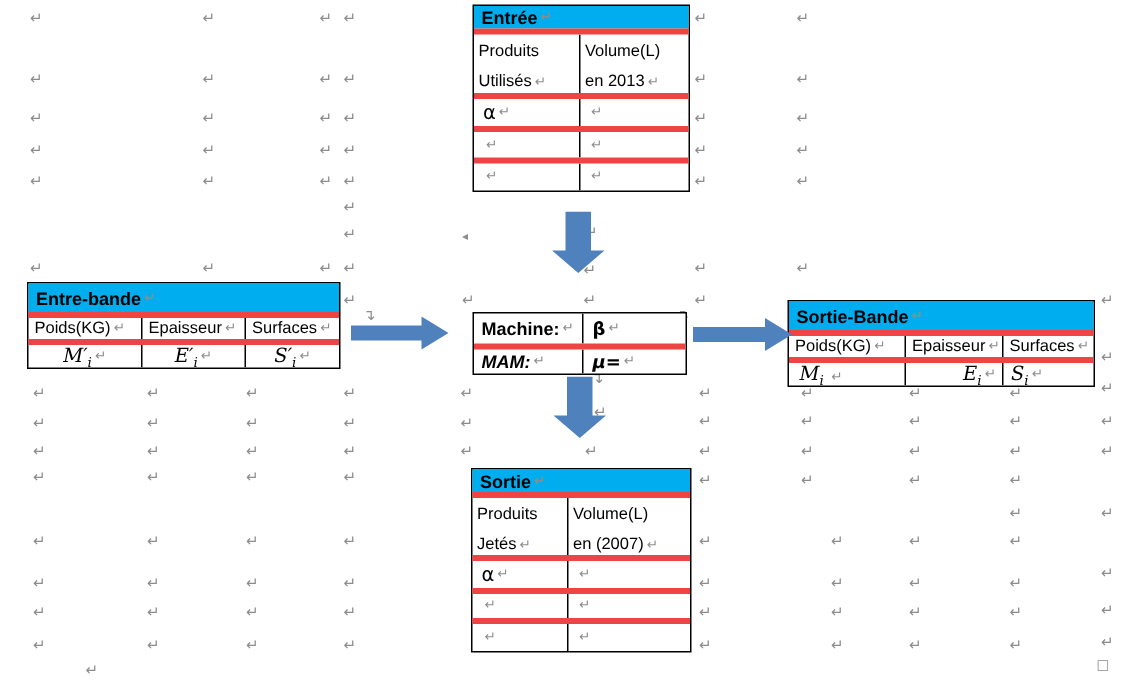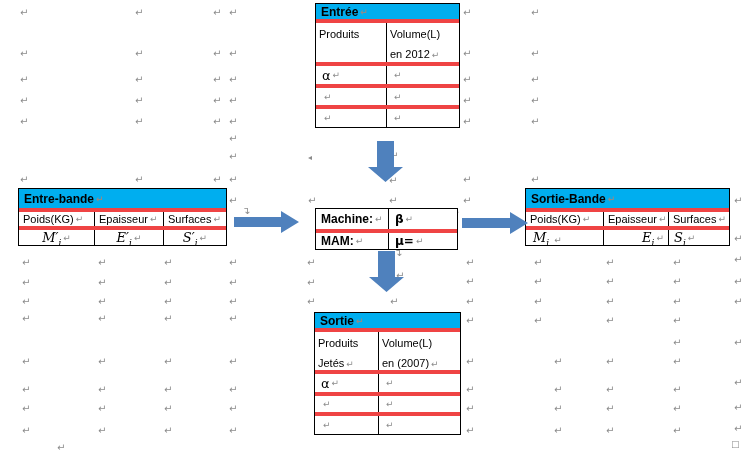--- a/index.html
+++ b/index.html
@@ -166,24 +166,25 @@
     </div>
 
   <div class="tbl" style="left:315px;top:3px;width:145px;height:125px;">
     <div class="row first title-row" style="height: 15px; background: rgb(0, 174, 239);">
       <span>Entrée</span>
         <span class="cmk" style="color: rgb(140, 140, 140);">↵</span>
     </div>
     <div class="row" style="height:43px;">
       <div class="cell first two-line" style="width:70px;">
         <div>Produits</div>
+        <div><span>Utilisés</span><span class="cmk" style="color: rgb(140, 140, 140);">↵</span></div>
       </div>
       <div class="cell two-line" style="flex:1;">
         <div>Volume(L)</div>
-        <div><span>en 2012</span><span class="cmk" style="color: rgb(140, 140, 140);">↵</span></div>
+        <div><span>en 2013</span><span class="cmk" style="color: rgb(140, 140, 140);">↵</span></div>
       </div>
     </div>
     <div class="row" style="height:22px;">
       <div class="cell first vc" style="width:70px;padding-left:6px;">
         <span class="alpha">α</span>
           <span class="cmk" style="color: rgb(140, 140, 140);">↵</span>
       </div>
       <div class="cell vc" style="flex:1;padding-left:5px;">
         <span class="cmk" style="color: rgb(140, 140, 140);">↵</span>
       </div>
@@ -245,33 +246,33 @@
     <div class="row first" style="height:20px;">
       <div class="cell first vc" style="width:72px;padding-left:5px;">
         <span class="blbl">Machine:</span>
           <span class="cmk" style="color: rgb(140, 140, 140);">↵</span>
       </div>
       <div class="cell vc" style="flex:1;padding-left:6px;">
         <span class="greek">β</span>
           <span class="cmk" style="color: rgb(140, 140, 140);">↵</span>
       </div>
     </div>
-    <div class="row" style="height:20px;">
+    <div class="row" style="height:20px;font-style:italic;">
       <div class="cell first vc" style="width:72px;padding-left:5px;">
         <span class="blbl">MAM:</span>
           <span class="cmk" style="color: rgb(140, 140, 140);">↵</span>
       </div>
       <div class="cell vc" style="flex:1;padding-left:6px;">
         <span class="greek">μ=</span>
           <span class="cmk" style="color: rgb(140, 140, 140);">↵</span>
       </div>
     </div>
   </div>
 
-  <div class="tbl" style="left:525px;top:188px;width:205px;height:58px;">
+  <div class="tbl" style="left:525px;top:200px;width:205px;height:58px;">
     <div class="row first title-row" style="height: 19px; background: rgb(0, 174, 239);">
       <span>Sortie-Bande</span>
         <span class="cmk" style="color: rgb(140, 140, 140);">↵</span>
     </div>
     <div class="row hdr" style="height:18px;">
       <div class="cell first vc" style="width:77px;padding-left:4px;">
           <span>Poids(KG)</span>
           <span class="cmk" style="color: rgb(140, 140, 140);">↵</span>
         </div>
       <div class="cell vc" style="width:65px;padding-left:4px;">

